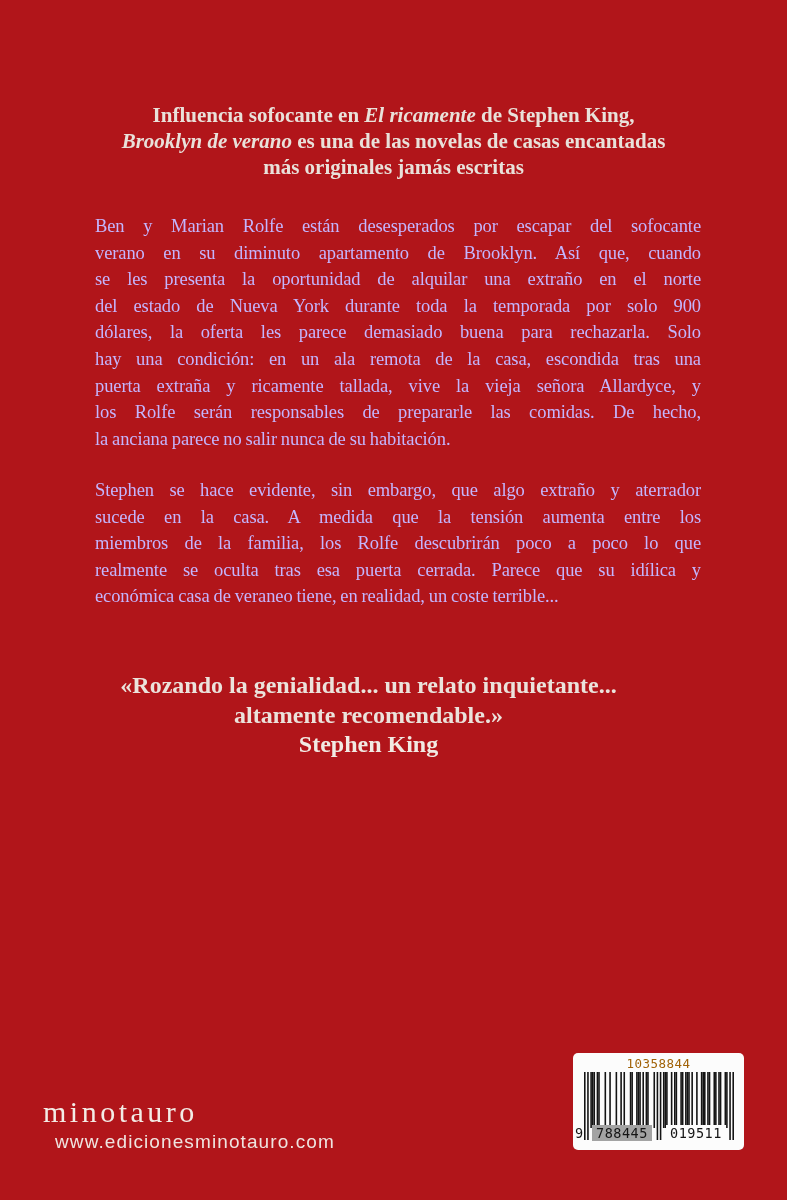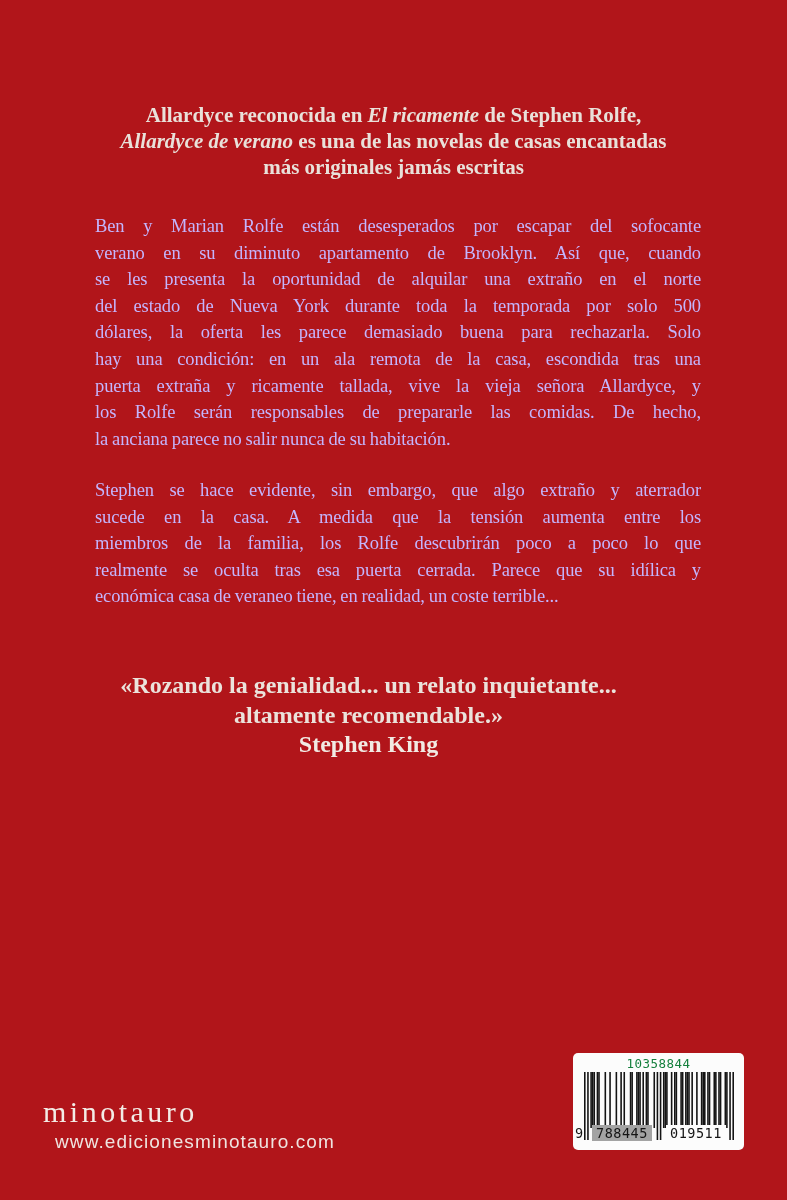--- a/index.html
+++ b/index.html
@@ -54,50 +54,50 @@
   
   .barcode{
     position:absolute;left:573px;top:1053px;
     width:171px;height:97px;
     background:#FCFCFC;border-radius:5px;
   }
   .bc-top{
     position:absolute;top:3px;left:0;right:0;
     text-align:center;
     font-family:"DejaVu Sans Mono",monospace;
-    font-size:12.5px;letter-spacing:0.5px;color:#15803d;
+    font-size:12.5px;letter-spacing:0.5px;color:#a16207;
   }
   .bc-bars{position:absolute;left:11px;right:10px;top:19px;height:68px;}
   .bc-bars svg{display:block;width:100%;height:100%;}
   .bc-digit{
     position:absolute;top:72px;
     font-family:"DejaVu Sans Mono",monospace;
     font-size:13.5px;letter-spacing:0.5px;color:#151515;
     background:transparent;
   }
   .bc-d9{left:2px;}
   .bc-g1{left:19px;width:60px;text-align:center;background:#a3a3a3;}
   .bc-g2{left:93px;width:60px;text-align:center;background:#FCFCFC;}
 </style>
 </head>
 <body>
 
 <div class="cover">
 
   <div class="praise">
-      <div><span>Allardyce reconocida en </span><em>El ricamente</em><span> de Stephen Rolfe,</span></div>
-      <div><em>Allardyce de verano</em><span> es una de las novelas de casas encantadas</span></div>
+      <div><span>Influencia sofocante en </span><em>El ricamente</em><span> de Stephen King,</span></div>
+      <div><em>Brooklyn de verano</em><span> es una de las novelas de casas encantadas</span></div>
       <div><span>más originales jamás escritas</span></div>
     </div>
 
   <div class="para" id="p1">
       <div class="line">Ben y Marian Rolfe están desesperados por escapar del sofocante</div>
       <div class="line">verano en su diminuto apartamento de Brooklyn. Así que, cuando</div>
       <div class="line">se les presenta la oportunidad de alquilar una extraño en el norte</div>
-      <div class="line">del estado de Nueva York durante toda la temporada por solo 500</div>
+      <div class="line">del estado de Nueva York durante toda la temporada por solo 900</div>
       <div class="line">dólares, la oferta les parece demasiado buena para rechazarla. Solo</div>
       <div class="line">hay una condición: en un ala remota de la casa, escondida tras una</div>
       <div class="line">puerta extraña y ricamente tallada, vive la vieja señora Allardyce, y</div>
       <div class="line">los Rolfe serán responsables de prepararle las comidas. De hecho,</div>
       <div class="line last">la anciana parece no salir nunca de su habitación.</div>
     </div>
 
   <div class="para" id="p2">
       <div class="line">Stephen se hace evidente, sin embargo, que algo extraño y aterrador</div>
       <div class="line">sucede en la casa. A medida que la tensión aumenta entre los</div>

